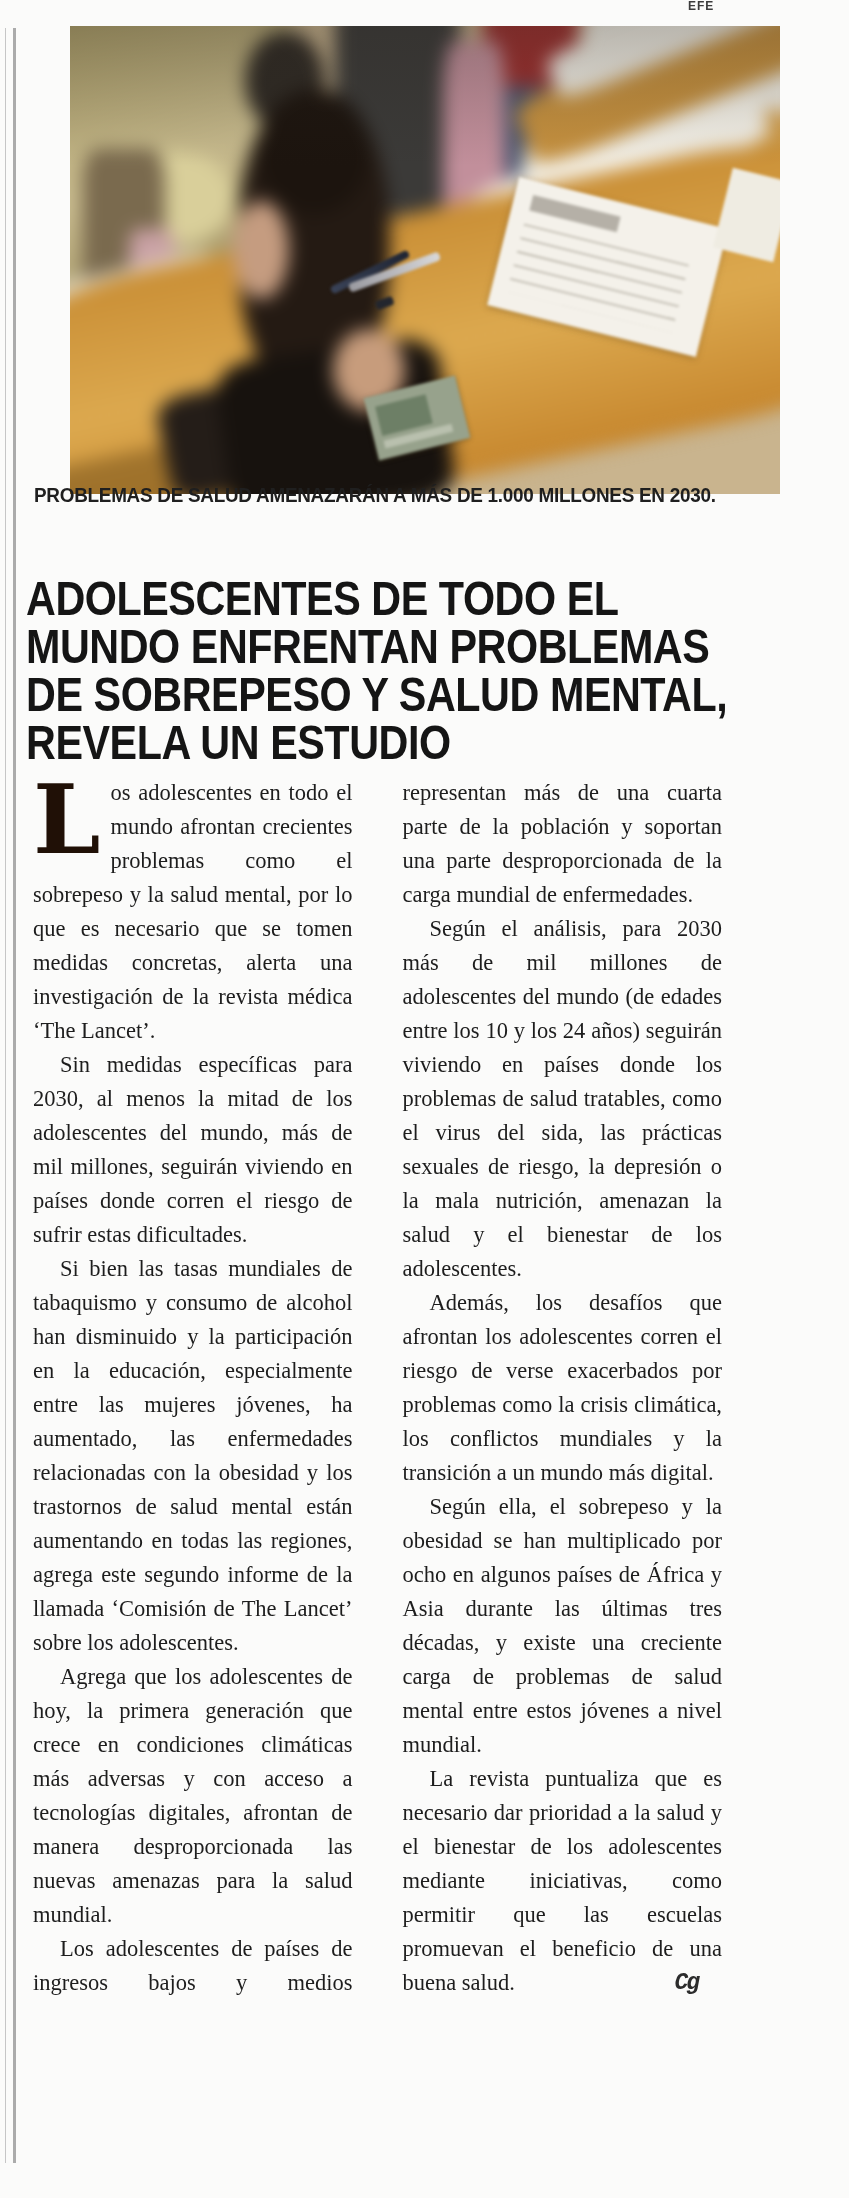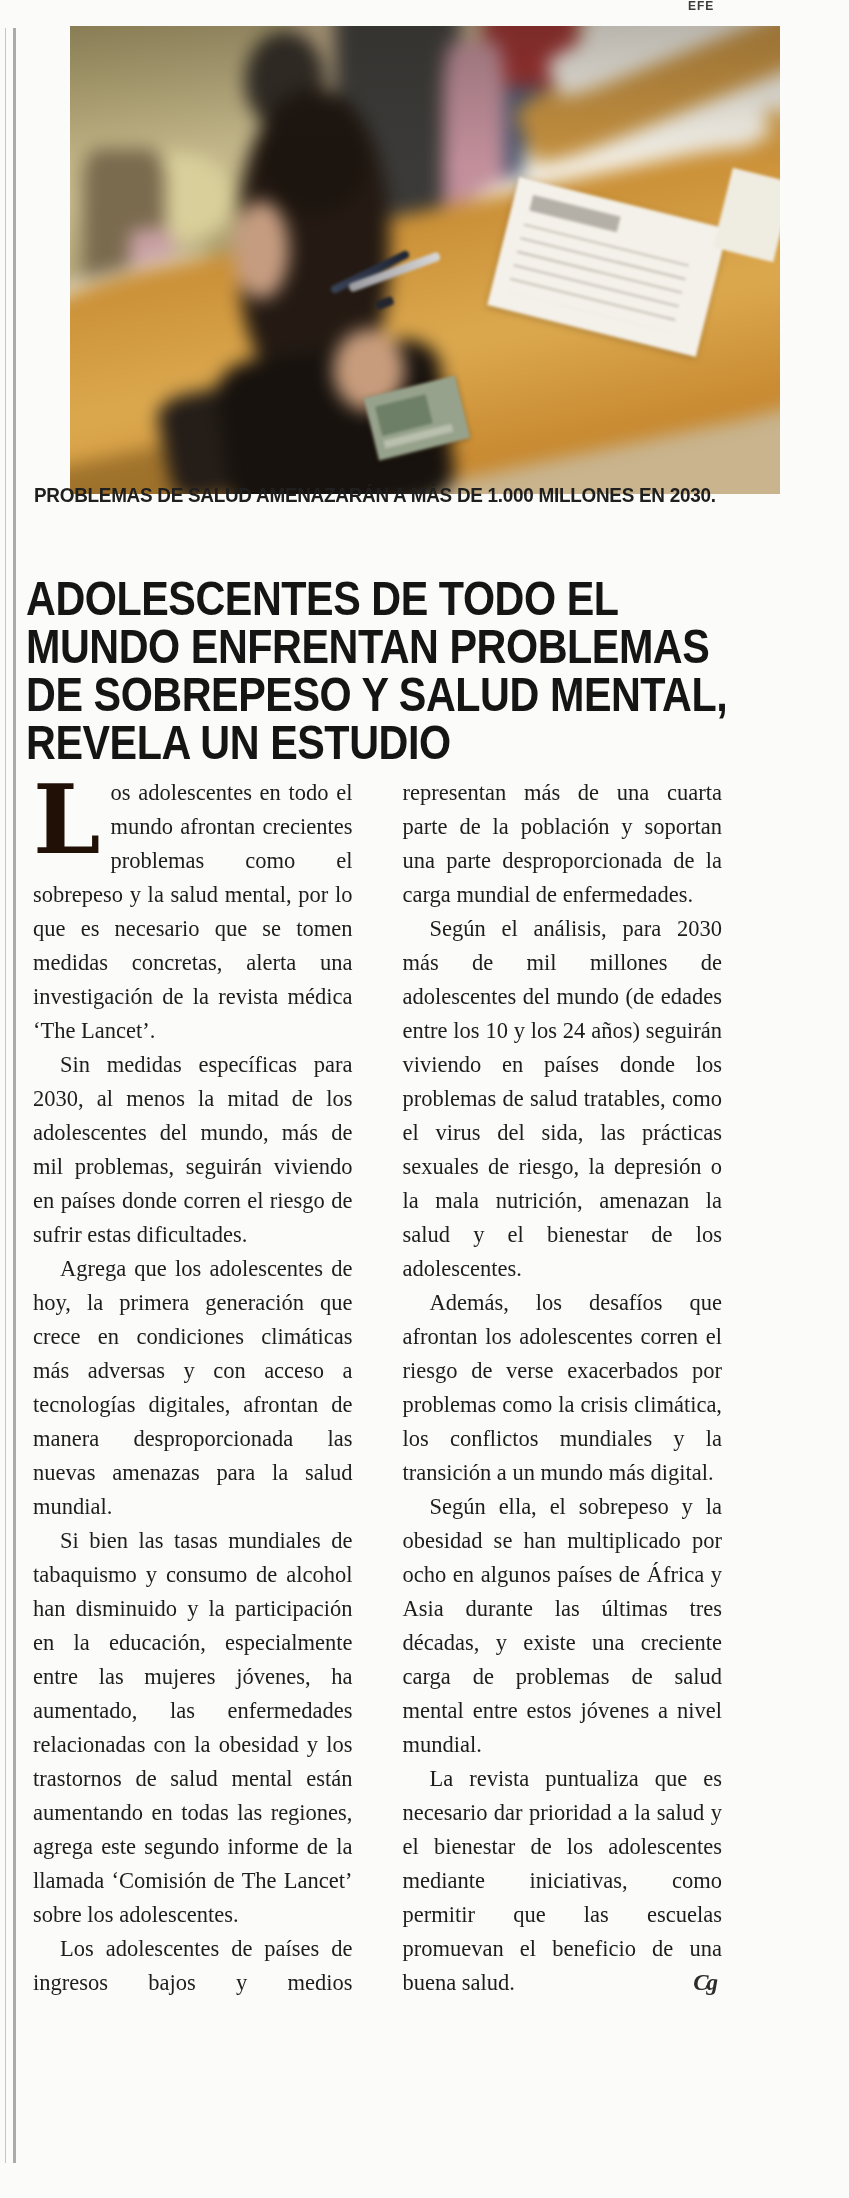--- a/index.html
+++ b/index.html
@@ -108,24 +108,24 @@
   .dropcap{
     float:left;
     font-family:"DejaVu Serif", serif;
     font-weight:bold;
     font-size:96px;line-height:76px;
     color:#201006;
     margin:6px 10px 0 0;
   }
   .endmark{
     float:right;
-    font-family:Liberation Serif, serif;
+    font-family:Liberation Mono, monospace;
     font-style:italic;font-weight:bold;
     font-size:23px;color:#2c2c2c;letter-spacing:-2px;
-    margin-right:6px;
+    margin-right:24px;
   }
 </style>
 </head>
 <body>
 
 <div class="page">
 
   <div class="rule-a"></div>
   <div class="rule-b"></div>
 
@@ -175,23 +175,23 @@
     </div>
     <div class="top-shade"></div>
   </figure>
 
   <div class="caption">PROBLEMAS DE SALUD AMENAZARÁN A MÁS DE 1.000 MILLONES EN 2030.</div>
 
   <h1 class="headline">ADOLESCENTES DE TODO EL MUNDO ENFRENTAN PROBLEMAS DE SOBREPESO Y SALUD MENTAL, REVELA UN ESTUDIO</h1>
 
   <div class="columns">
       <p class="first"><span class="dropcap">L</span>os adolescentes en todo el mundo afrontan crecientes problemas como el sobrepeso y la salud mental, por lo que es necesario que se tomen medidas concretas, alerta una investigación de la revista médica ‘The Lancet’.</p>
-      <p>Sin medidas específicas para 2030, al menos la mitad de los adolescentes del mundo, más de mil problemas, seguirán viviendo en países donde corren el riesgo de sufrir estas dificultades.</p>
+      <p>Sin medidas específicas para 2030, al menos la mitad de los adolescentes del mundo, más de mil millones, seguirán viviendo en países donde corren el riesgo de sufrir estas dificultades.</p>
+      <p>Si bien las tasas mundiales de tabaquismo y consumo de alcohol han disminuido y la participación en la educación, especialmente entre las mujeres jóvenes, ha aumentado, las enfermedades relacionadas con la obesidad y los trastornos de salud mental están aumentando en todas las regiones, agrega este segundo informe de la llamada ‘Comisión de The Lancet’ sobre los adolescentes.</p>
       <p>Agrega que los adolescentes de hoy, la primera generación que crece en condiciones climáticas más adversas y con acceso a tecnologías digitales, afrontan de manera desproporcionada las nuevas amenazas para la salud mundial.</p>
-      <p>Si bien las tasas mundiales de tabaquismo y consumo de alcohol han disminuido y la participación en la educación, especialmente entre las mujeres jóvenes, ha aumentado, las enfermedades relacionadas con la obesidad y los trastornos de salud mental están aumentando en todas las regiones, agrega este segundo informe de la llamada ‘Comisión de The Lancet’ sobre los adolescentes.</p>
       <p>Los adolescentes de países de ingresos bajos y medios representan más de una cuarta parte de la población y soportan una parte desproporcionada de la carga mundial de enfermedades.</p>
       <p>Según el análisis, para 2030 más de mil millones de adolescentes del mundo (de edades entre los 10 y los 24 años) seguirán viviendo en países donde los problemas de salud tratables, como el virus del sida, las prácticas sexuales de riesgo, la depresión o la mala nutrición, amenazan la salud y el bienestar de los adolescentes.</p>
       <p>Además, los desafíos que afrontan los adolescentes corren el riesgo de verse exacerbados por problemas como la crisis climática, los conflictos mundiales y la transición a un mundo más digital.</p>
       <p>Según ella, el sobrepeso y la obesidad se han multiplicado por ocho en algunos países de África y Asia durante las últimas tres décadas, y existe una creciente carga de problemas de salud mental entre estos jóvenes a nivel mundial.</p>
       <p>La revista puntualiza que es necesario dar prioridad a la salud y el bienestar de los adolescentes mediante iniciativas, como permitir que las escuelas promuevan el beneficio de una buena salud.<span class="endmark">Cg</span></p>
     </div>
 
 </div>
 
 </body></html>

